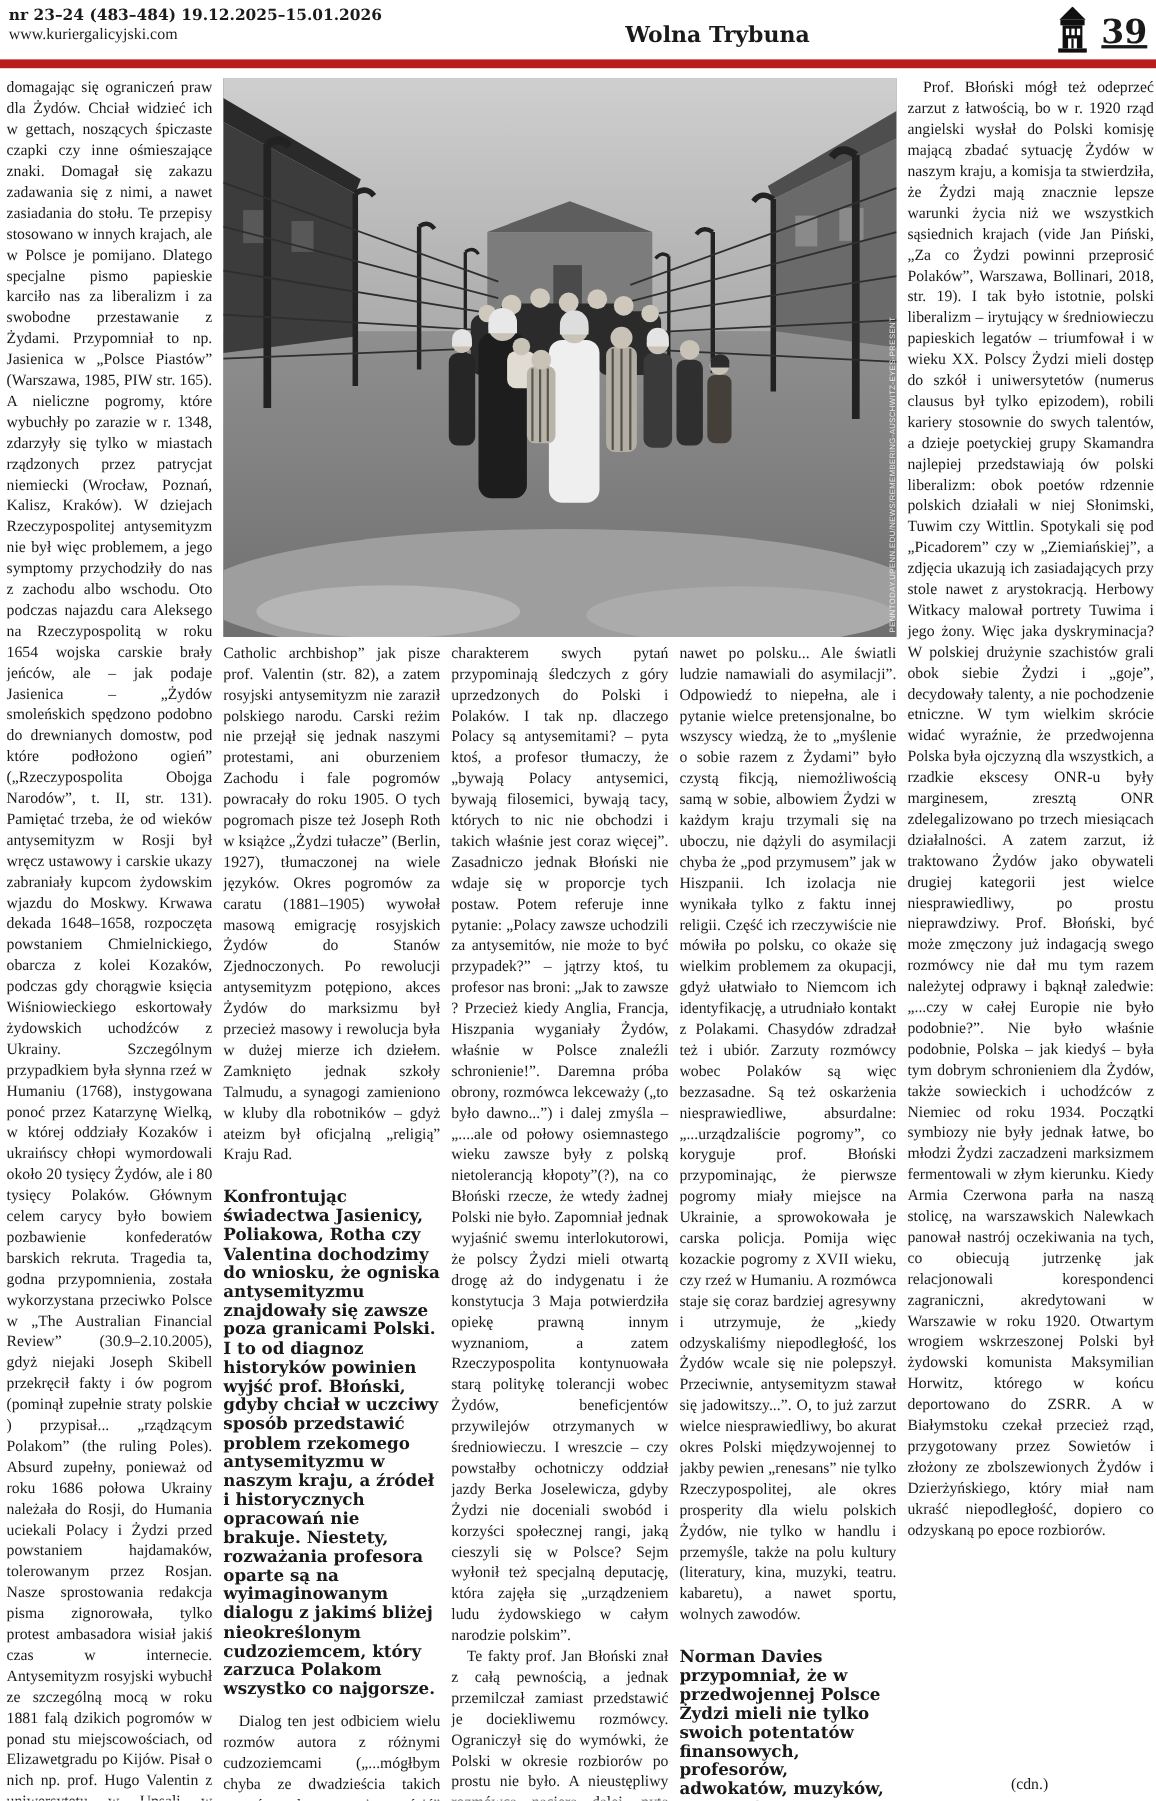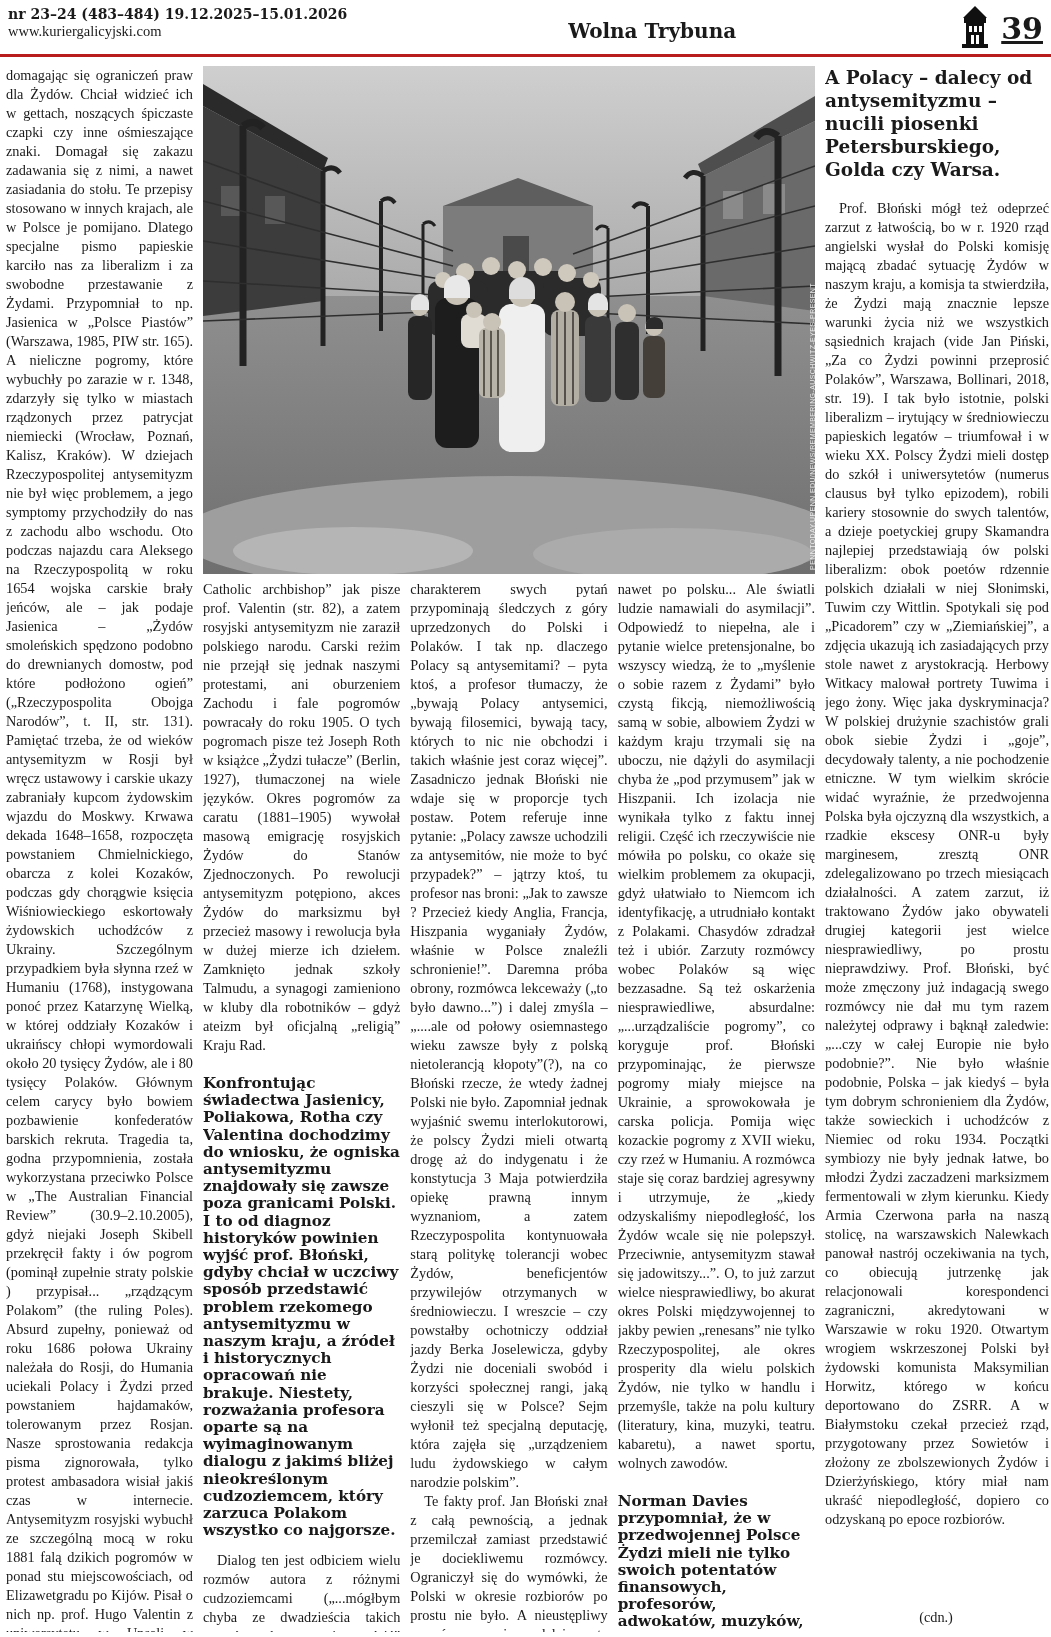--- a/index.html
+++ b/index.html
@@ -3,21 +3,21 @@
 <meta charset="utf-8">
 <style>
   html,body{margin:0;padding:0;}
   body{
     width:1051px;height:1637px;background:#ffffff;color:#1a1a1a;
     font-family:"Liberation Serif", serif;position:relative;overflow:hidden;
   }
   
   .masthead{
     display:flex;align-items:flex-start;justify-content:space-between;
-    padding:6px 8px 2px 8px;height:46px;border-bottom:3px solid #b91c1c;
+    padding:6px 8px 2px 8px;height:46px;border-bottom:8px solid #b91c1c;
   }
   .mast-left{line-height:17px;font-size:14.5px;}
   .mast-left .issue{font-weight:bold;font-family:"DejaVu Serif",serif;font-size:14px;}
   .mast-left .site{font-size:14.5px;}
   .mast-center{font-family:"DejaVu Serif",serif;font-weight:bold;font-size:20px;align-self:center;margin-top:4px;}
   .mast-right{display:flex;align-items:center;gap:8px;}
   .page-num{font-family:"DejaVu Serif",serif;font-weight:bold;font-size:30px;line-height:40px;text-decoration:underline;}
   
   .content{
     display:grid;grid-template-columns:187px 612px 224px;column-gap:10px;
@@ -226,18 +226,17 @@
       </div>
 
       <div class="col bodytext">
         <p class="para">nawet po polsku... Ale światli ludzie namawiali do asymilacji”. Odpowiedź to niepełna, ale i pytanie wielce pretensjonalne, bo wszyscy wiedzą, że to „myślenie o sobie razem z Żydami” było czystą fikcją, niemożliwością samą w sobie, albowiem Żydzi w każdym kraju trzymali się na uboczu, nie dążyli do asymilacji chyba że „pod przymusem” jak w Hiszpanii. Ich izolacja nie wynikała tylko z faktu innej religii. Część ich rzeczywiście nie mówiła po polsku, co okaże się wielkim problemem za okupacji, gdyż ułatwiało to Niemcom ich identyfikację, a utrudniało kontakt z Polakami. Chasydów zdradzał też i ubiór. Zarzuty rozmówcy wobec Polaków są więc bezzasadne. Są też oskarżenia niesprawiedliwe, absurdalne: „...urządzaliście pogromy”, co koryguje prof. Błoński przypominając, że pierwsze pogromy miały miejsce na Ukrainie, a sprowokowała je carska policja. Pomija więc kozackie pogromy z XVII wieku, czy rzeź w Humaniu. A rozmówca staje się coraz bardziej agresywny i utrzymuje, że „kiedy odzyskaliśmy niepodległość, los Żydów wcale się nie polepszył. Przeciwnie, antysemityzm stawał się jadowitszy...”. O, to już zarzut wielce niesprawiedliwy, bo akurat okres Polski międzywojennej to jakby pewien „renesans” nie tylko Rzeczypospolitej, ale okres prosperity dla wielu polskich Żydów, nie tylko w handlu i przemyśle, także na polu kultury (literatury, kina, muzyki, teatru. kabaretu), a nawet sportu, wolnych zawodów.</p>
         <p class="lead">Norman Davies przypomniał, że w przedwojennej Polsce Żydzi mieli nie tylko swoich potentatów finansowych, profesorów, adwokatów, muzyków, senatorów, pisarzy, ale i generałów, sportowców i gwiazdy filmowe.</p>
       </div>
     </div>
   </div>
 
   <div class="col col-right">
-    <h2 class="headline">A Polacy – dalecy od antysemityzmu – nucili piosenki Petersburskiego, Golda czy Warsa.</h2>
     <p class="bodytext para indent" style="overflow:hidden;">Prof. Błoński mógł też odeprzeć zarzut z łatwością, bo w r. 1920 rząd angielski wysłał do Polski komisję mającą zbadać sytuację Żydów w naszym kraju, a komisja ta stwierdziła, że Żydzi mają znacznie lepsze warunki życia niż we wszystkich sąsiednich krajach (vide Jan Piński, „Za co Żydzi powinni przeprosić Polaków”, Warszawa, Bollinari, 2018, str. 19). I tak było istotnie, polski liberalizm – irytujący w średniowieczu papieskich legatów – triumfował i w wieku XX. Polscy Żydzi mieli dostęp do szkół i uniwersytetów (numerus clausus był tylko epizodem), robili kariery stosownie do swych talentów, a dzieje poetyckiej grupy Skamandra najlepiej przedstawiają ów polski liberalizm: obok poetów rdzennie polskich działali w niej Słonimski, Tuwim czy Wittlin. Spotykali się pod „Picadorem” czy w „Ziemiańskiej”, a zdjęcia ukazują ich zasiadających przy stole nawet z arystokracją. Herbowy Witkacy malował portrety Tuwima i jego żony. Więc jaka dyskryminacja? W polskiej drużynie szachistów grali obok siebie Żydzi i „goje”, decydowały talenty, a nie pochodzenie etniczne. W tym wielkim skrócie widać wyraźnie, że przedwojenna Polska była ojczyzną dla wszystkich, a rzadkie ekscesy ONR-u były marginesem, zresztą ONR zdelegalizowano po trzech miesiącach działalności. A zatem zarzut, iż traktowano Żydów jako obywateli drugiej kategorii jest wielce niesprawiedliwy, po prostu nieprawdziwy. Prof. Błoński, być może zmęczony już indagacją swego rozmówcy nie dał mu tym razem należytej odprawy i bąknął zaledwie: „...czy w całej Europie nie było podobnie?”. Nie było właśnie podobnie, Polska – jak kiedyś – była tym dobrym schronieniem dla Żydów, także sowieckich i uchodźców z Niemiec od roku 1934. Początki symbiozy nie były jednak łatwe, bo młodzi Żydzi zaczadzeni marksizmem fermentowali w złym kierunku. Kiedy Armia Czerwona parła na naszą stolicę,  na warszawskich Nalewkach panował nastrój oczekiwania na tych, co obiecują jutrzenkę jak relacjonowali korespondenci zagraniczni, akredytowani w Warszawie w roku 1920. Otwartym wrogiem wskrzeszonej Polski był żydowski komunista Maksymilian Horwitz, którego w końcu deportowano do ZSRR. A w Białymstoku czekał przecież rząd, przygotowany przez Sowietów i złożony ze zbolszewionych Żydów i Dzierżyńskiego, który miał nam ukraść niepodległość, dopiero co odzyskaną po epoce rozbiorów.</p>
     <div class="cdn">(cdn.)</div>
   </div>
 
 </main>
 
 </body></html>

